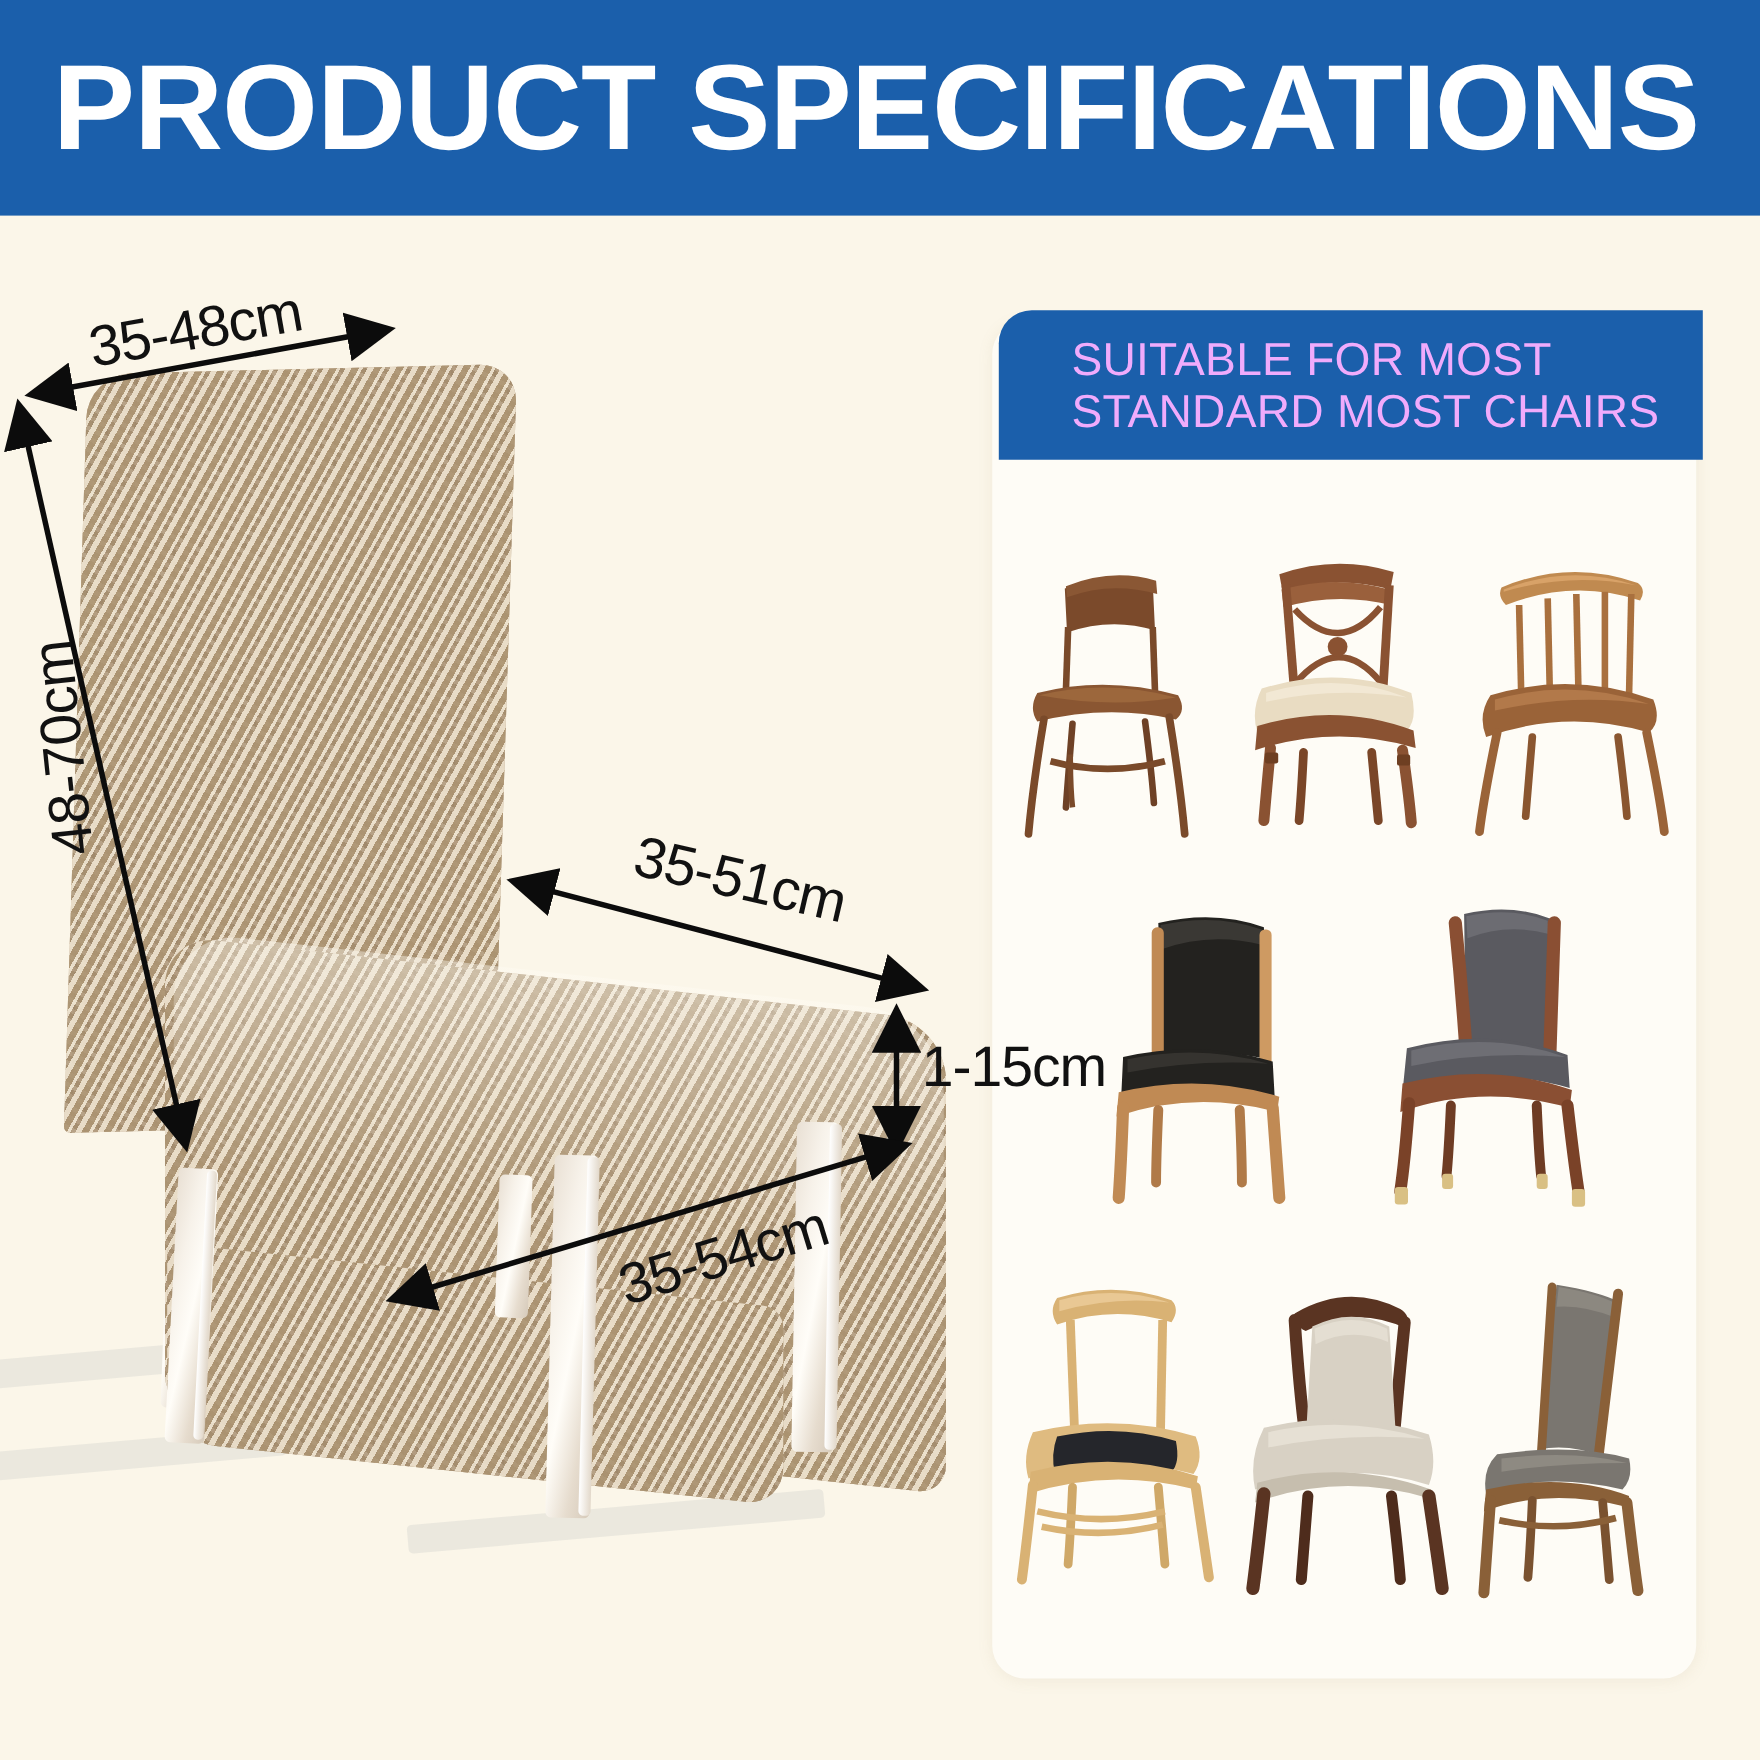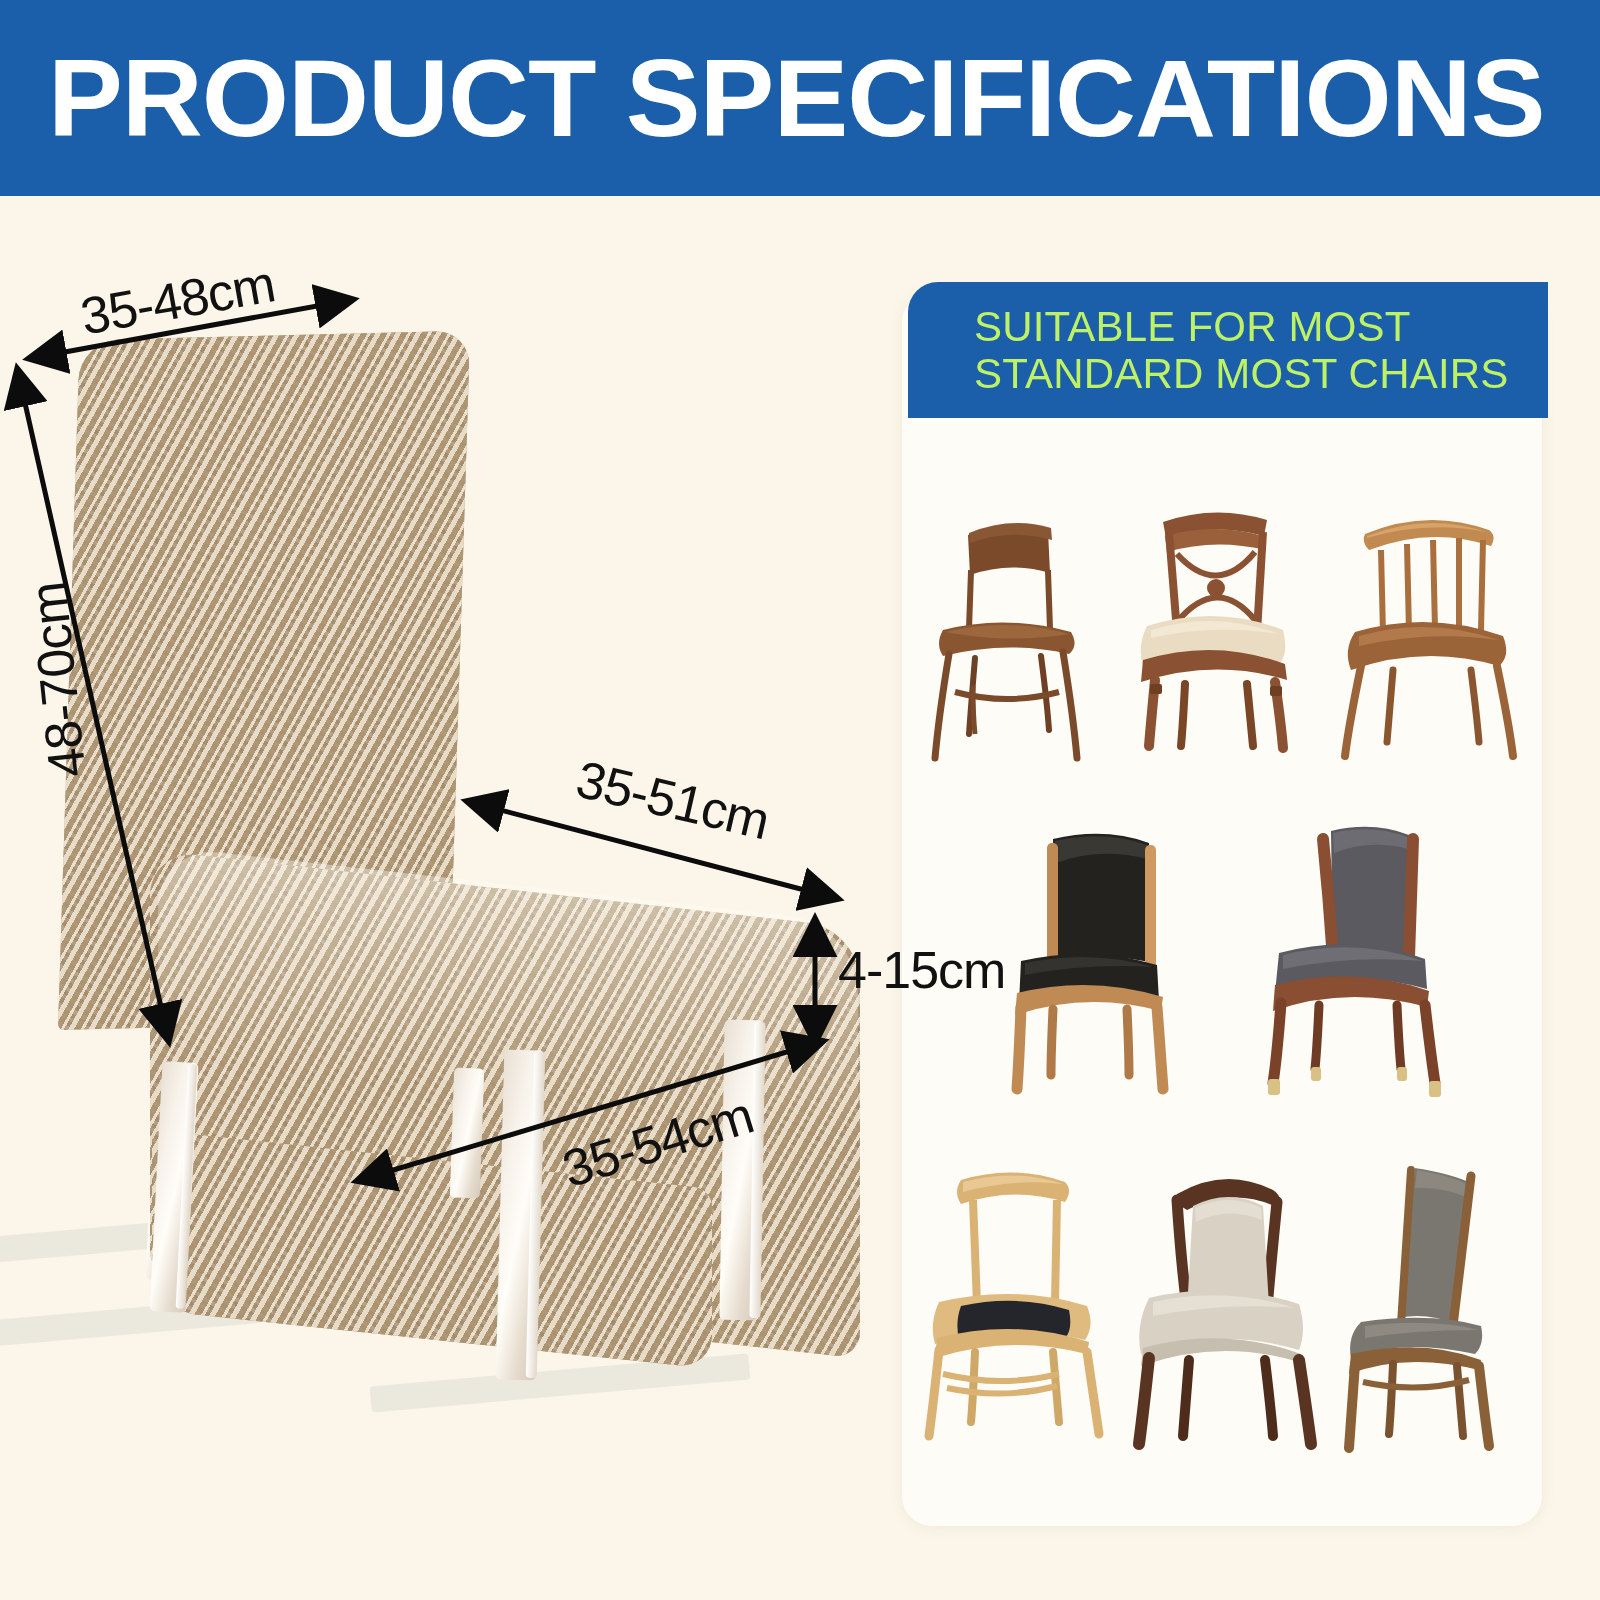--- a/index.html
+++ b/index.html
@@ -38,21 +38,21 @@
     border-radius:30px;
     box-shadow:0 2px 14px rgba(160,140,100,0.10);
   }
   .suitable-banner{
     position:absolute;left:908px;top:282px;width:640px;height:136px;
     background:#1B5FAB;
     border-top-left-radius:30px;
     display:flex;align-items:center;
   }
   .suitable-text{
-    color:#bef264;
+    color:#f0abfc;
     font-size:42px;
     line-height:1.12;
     margin-left:66px;
     letter-spacing:0.2px;
     font-family:"Liberation Sans", sans-serif;
   }
 
   .chair-grid{
     position:absolute;left:902px;top:430px;width:640px;height:1080px;
   }
@@ -398,18 +398,18 @@
 
       <line x1="360" y1="930" x2="820" y2="792" stroke="#0C0C0C" stroke-width="5" marker-start="url(#ah2)" marker-end="url(#ah)"></line>
     </svg>
 
     <div class="dim-label" style="left:80px;top:20px;transform:rotate(-10deg);">35-48cm</div>
 
     <div class="dim-label" style="left:-40px;top:400px;transform:rotate(-96deg);transform-origin:center;">48-70cm</div>
 
     <div class="dim-label" style="left:575px;top:520px;transform:rotate(13deg);">35-51cm</div>
 
-    <div class="dim-label" style="left:838px;top:690px;">4-15cm</div>
+    <div class="dim-label" style="left:838px;top:690px;">1-15cm</div>
 
     <div class="dim-label" style="left:560px;top:862px;transform:rotate(-17deg);">35-54cm</div>
   </div>
 
 </div>
 
 </body></html>

